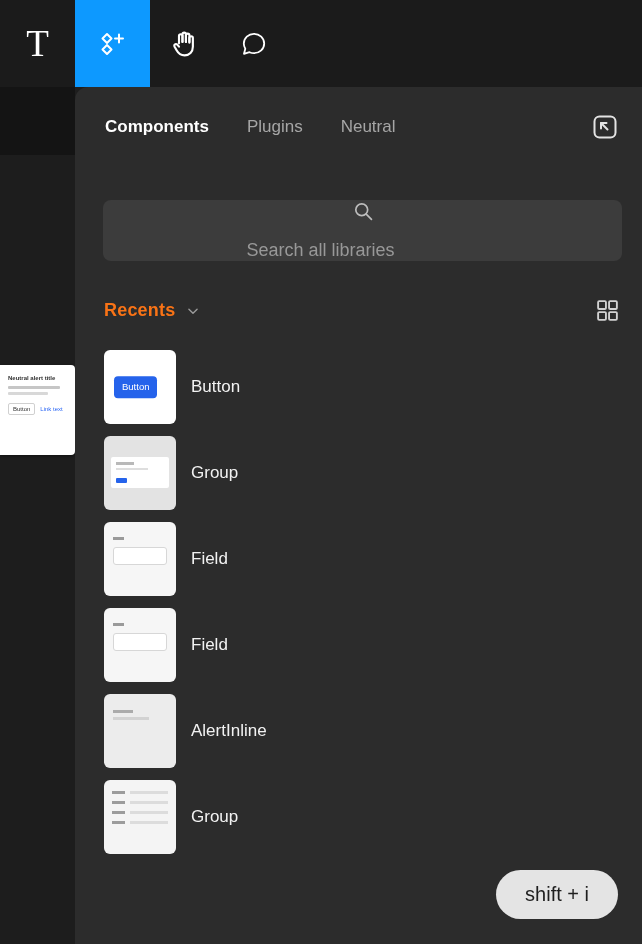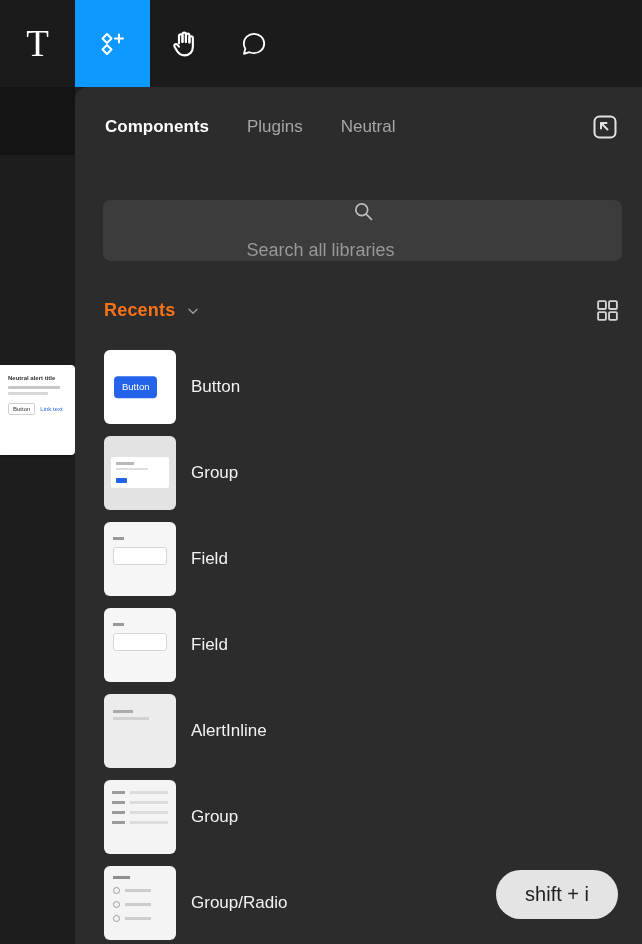--- a/index.html
+++ b/index.html
@@ -229,39 +229,19 @@
               </div>
             <div class="g-row">
                 <i class="gd"></i>
                 <i class="gl"></i>
               </div>
           </div>
         </div>
         <span class="item-label">Group</span>
       </div>
 
-      <div class="item">
-        <div class="thumb t-radio">
-          <i class="rd-title"></i>
-          <div class="r-rows">
-            <div class="r-row">
-                <i class="rc"></i>
-                <i class="rl"></i>
-              </div>
-            <div class="r-row">
-                <i class="rc"></i>
-                <i class="rl"></i>
-              </div>
-            <div class="r-row">
-                <i class="rc"></i>
-                <i class="rl"></i>
-              </div>
-          </div>
-        </div>
-        <span class="item-label">Group/Radio</span>
-      </div>
 
     </div>
 
     <div class="pill">shift + i</div>
 
   </section>
 </div>
 
 </body></html>

